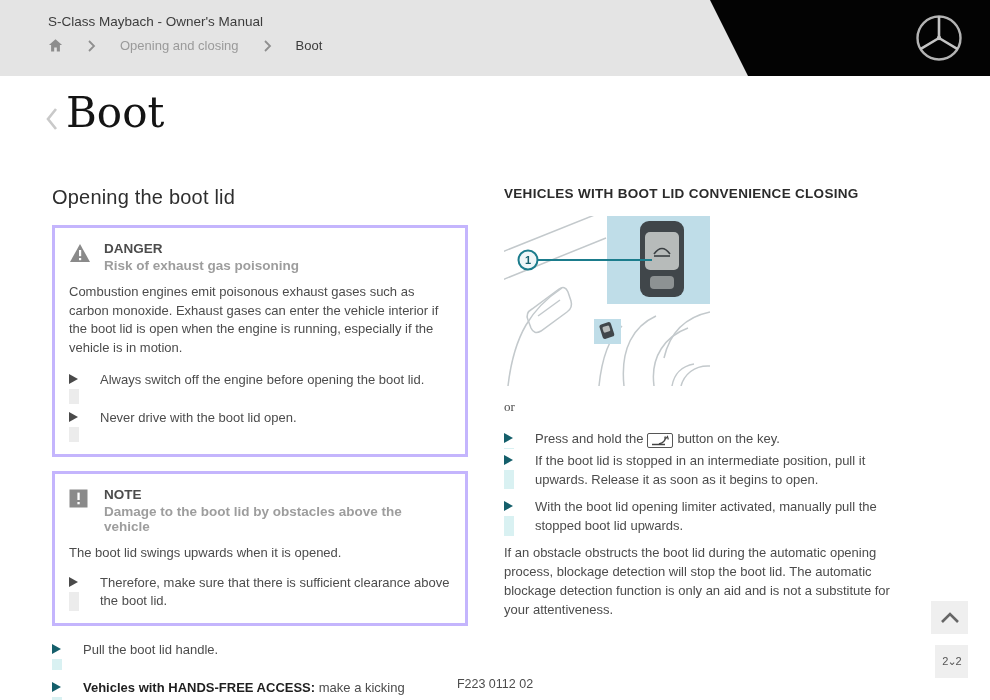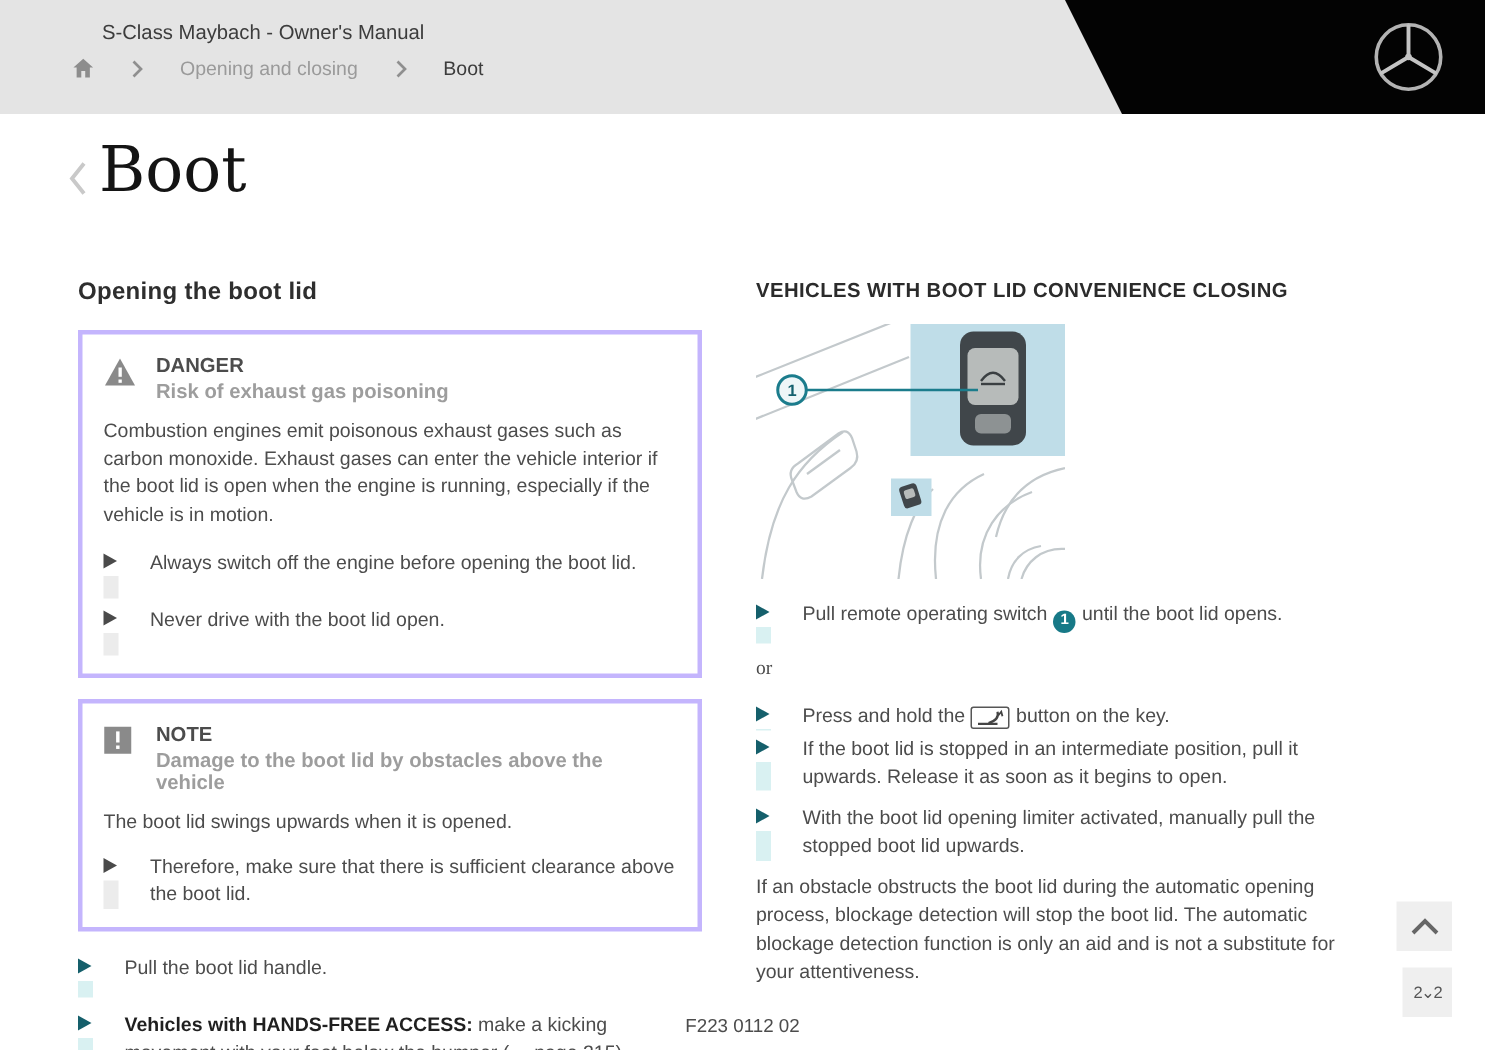--- a/index.html
+++ b/index.html
@@ -12,21 +12,21 @@
     overflow: hidden;
   }
   #canvas { position: relative; width: 990px; height: 700px; }
 
   
   .app-header {
     position: absolute; top: 0; left: 0; width: 990px; height: 76px;
     background: #e4e4e4;
   }
   .hdr-title {
-    position: absolute; left: 68px; top: 14px;
+    position: absolute; left: 48px; top: 14px;
     font-size: 13.5px; color: #3c3c3c;
   }
   .breadcrumb {
     position: absolute; left: 48px; top: 38px;
     display: flex; align-items: center; gap: 24px;
     font-size: 13px;
   }
   .crumb-muted { color: #9a9a9a; cursor: pointer; }
   .crumb-current { color: #3c3c3c; }
   .black-wedge {
@@ -42,21 +42,21 @@
     position: absolute; left: 66px; top: 88px;
     font-family: "DejaVu Serif", serif;
     font-size: 42px; font-weight: 500; color: #141414;
   }
 
   
   .col-left  { position: absolute; left: 52px;  top: 186px; width: 416px; }
   .col-right { position: absolute; left: 504px; top: 186px; width: 402px; }
 
   .h-left {
-    font-size: 16px; font-weight: 700; color: #2e2e2e;
+    font-size: 20px; font-weight: 400; color: #2e2e2e;
     margin-bottom: 16px; letter-spacing: .2px;
   }
   .h-right {
     font-size: 13.5px; font-weight: 700; color: #2b2b2b;
     letter-spacing: .3px; margin-bottom: 15px;
   }
 
   
   .wbox {
     border: 3px solid #c4b5fd;
@@ -278,27 +278,20 @@
         <text x="24" y="48" text-anchor="middle" font-size="11" font-weight="bold" fill="#14606e">1</text>
 
         <rect x="90" y="103" width="27" height="25" fill="#bfdde8"></rect>
         <g transform="rotate(-18 103 115)">
           <rect x="97" y="107" width="12" height="15" rx="2.5" fill="#40464a"></rect>
           <rect x="99.5" y="110" width="7" height="6" rx="1.5" fill="#b7bbba"></rect>
         </g>
       </svg>
     </div>
 
-    <div class="bullet">
-      <span class="bmark">
-          <span class="barrow"></span>
-          <span class="bbar"></span>
-        </span>
-      <span class="btext"><span>Pull remote operating switch</span><span class="numbadge">1</span><span>until the boot lid opens.</span></span>
-    </div>
 
     <div class="or-word">or</div>
 
     <div class="bullet" style="min-height:20px; margin-bottom:2px;">
       <span class="bmark">
           <span class="barrow"></span>
           <span class="bbar"></span>
         </span>
       <span class="btext"><span>Press and hold the</span><span class="keybox">
             <svg width="20" height="11" viewBox="0 0 20 11">

